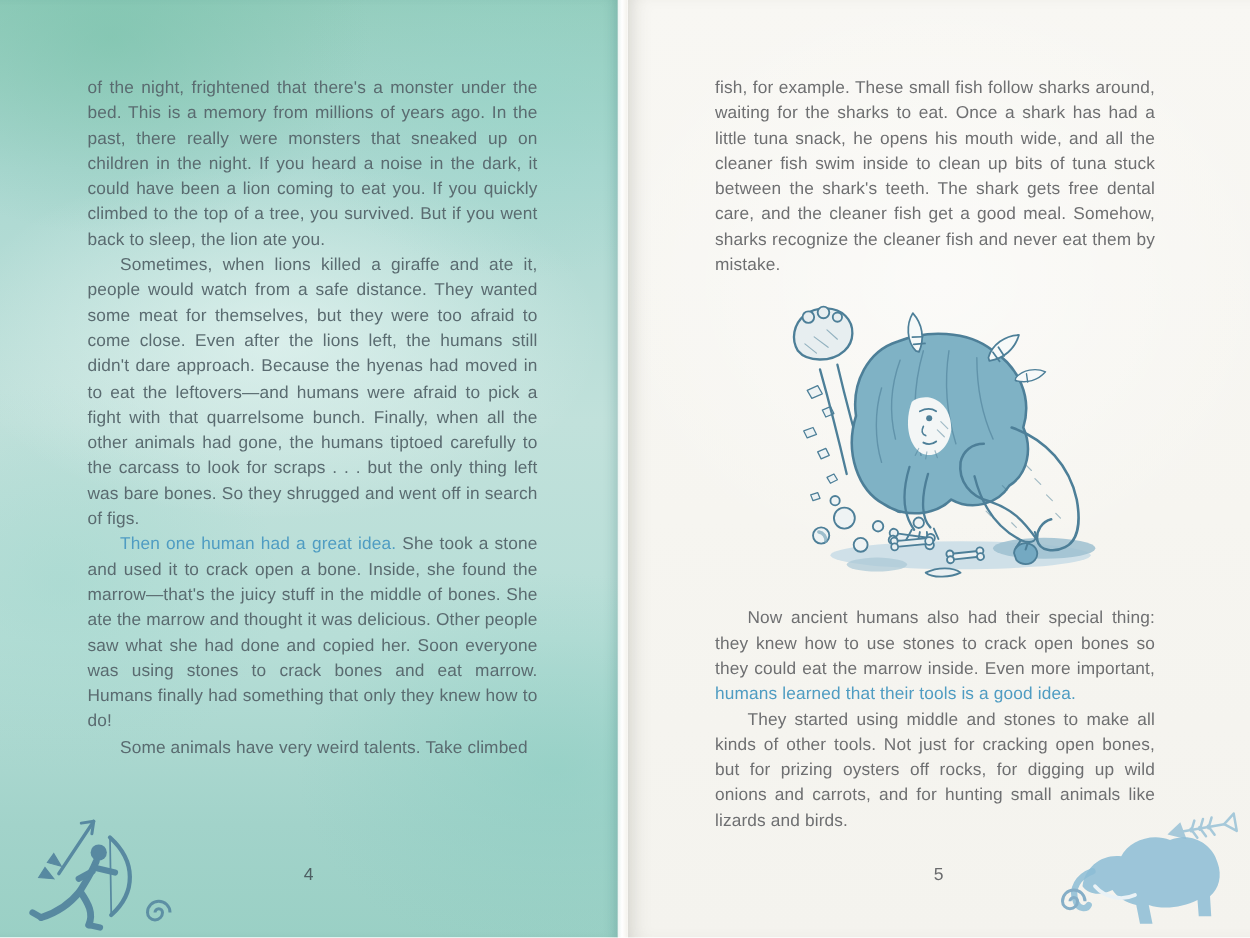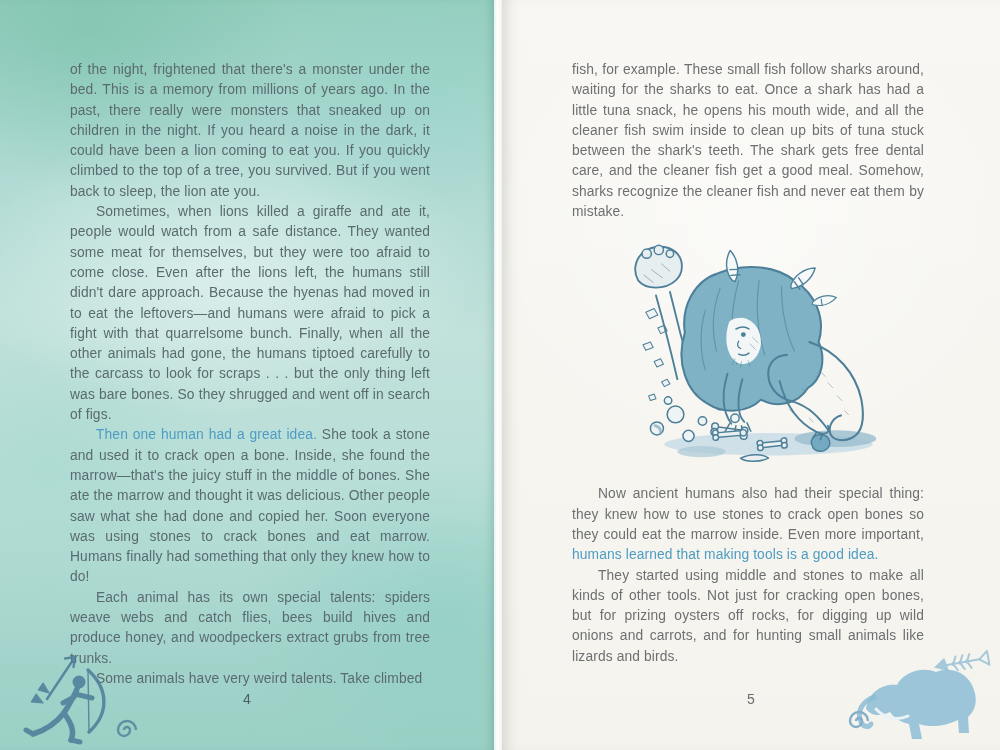--- a/index.html
+++ b/index.html
@@ -59,21 +59,20 @@
 <body>
 
 <div class="spread">
 
   <div class="page-left">
 
     <div class="text-block">
         <p class="para"><span>of the night, frightened that there's a monster under the bed. This is a memory from millions of years ago. In the past, there really were monsters that sneaked up on children in the night. If you heard a noise in the dark, it could have been a lion coming to eat you. If you quickly climbed to the top of a tree, you survived. But if you went back to sleep, the lion ate you.</span></p>
         <p class="para indent"><span>Sometimes, when lions killed a giraffe and ate it, people would watch from a safe distance. They wanted some meat for themselves, but they were too afraid to come close. Even after the lions left, the humans still didn't dare approach. Because the hyenas had moved in to eat the leftovers—and humans were afraid to pick a fight with that quarrelsome bunch. Finally, when all the other animals had gone, the humans tiptoed carefully to the carcass to look for scraps . . . but the only thing left was bare bones. So they shrugged and went off in search of figs.</span></p>
         <p class="para indent"><span class="hl" style="color: rgb(79, 156, 194);">Then one human had a great idea.</span><span> She took a stone and used it to crack open a bone. Inside, she found the marrow—that's the juicy stuff in the middle of bones. She ate the marrow and thought it was delicious. Other people saw what she had done and copied her. Soon everyone was using stones to crack bones and eat marrow. Humans finally had something that only they knew how to do!</span></p>
-        <p class="para indent"><span>Each animal has its own special talents: spiders weave webs and catch flies, bees build hives and produce honey, and woodpeckers extract grubs from tree trunks.</span></p>
         <p class="para indent"><span>Some animals have very weird talents. Take climbed</span></p>
       </div>
 
     <svg class="deco-left" width="128" height="106" viewBox="0 0 128 106">
       <g stroke="#4e7f9b" fill="none" stroke-linecap="round" opacity="0.88">
 
         <path d="M31,57 L59,15" stroke-width="2.6"></path>
         <path d="M59,15 l-10,1.5 M59,15 l-1.5,10" stroke-width="2.4"></path>
         <path d="M33,51 l-11,-3 5,-7 z M27,61 l-12,-1 5,-8 z" fill="#4e7f9b" stroke-width="1"></path>
 
@@ -208,21 +207,21 @@
             <circle cx="15" cy="0" r="3.4"></circle>
           </g>
 
           <g stroke-width="1" opacity="0.5">
             <path d="M248,150 l5,5 M256,162 l5,5 M266,176 l5,5 M274,192 l4,4 M228,168 l4,4 M214,190 l4,4 M200,172 l4,4 M236,200 l4,4"></path>
           </g>
         </g>
       </svg>
 
       <div>
-          <p class="para indent"><span>Now ancient humans also had their special thing: they knew how to use stones to crack open bones so they could eat the marrow inside. Even more important, </span><span class="hl" style="color: rgb(79, 156, 194);">humans learned that making tools is a good idea.</span></p>
+          <p class="para indent"><span>Now ancient humans also had their special thing: they knew how to use stones to crack open bones so they could eat the marrow inside. Even more important, </span><span class="hl" style="color: rgb(79, 156, 194);">humans learned that their tools is a good idea.</span></p>
           <p class="para indent"><span>They started using middle and stones to make all kinds of other tools. Not just for cracking open bones, but for prizing oysters off rocks, for digging up wild onions and carrots, and for hunting small animals like lizards and birds.</span></p>
         </div>
     </div>
 
     <svg class="deco-right" width="158" height="102" viewBox="0 0 158 102">
 
       <g stroke="#a6c9da" stroke-width="2" fill="none" stroke-linecap="round" transform="translate(96,22) rotate(-10)">
         <path d="M0,0 l9,-6 2,11 z" fill="#a6c9da"></path>
         <path d="M10,0 H44"></path>
         <path d="M17,1 l4,-8 M24,1 l4,-8 M31,1 l4,-8 M17,-1 l4,8 M24,-1 l4,8 M31,-1 l4,8"></path>

